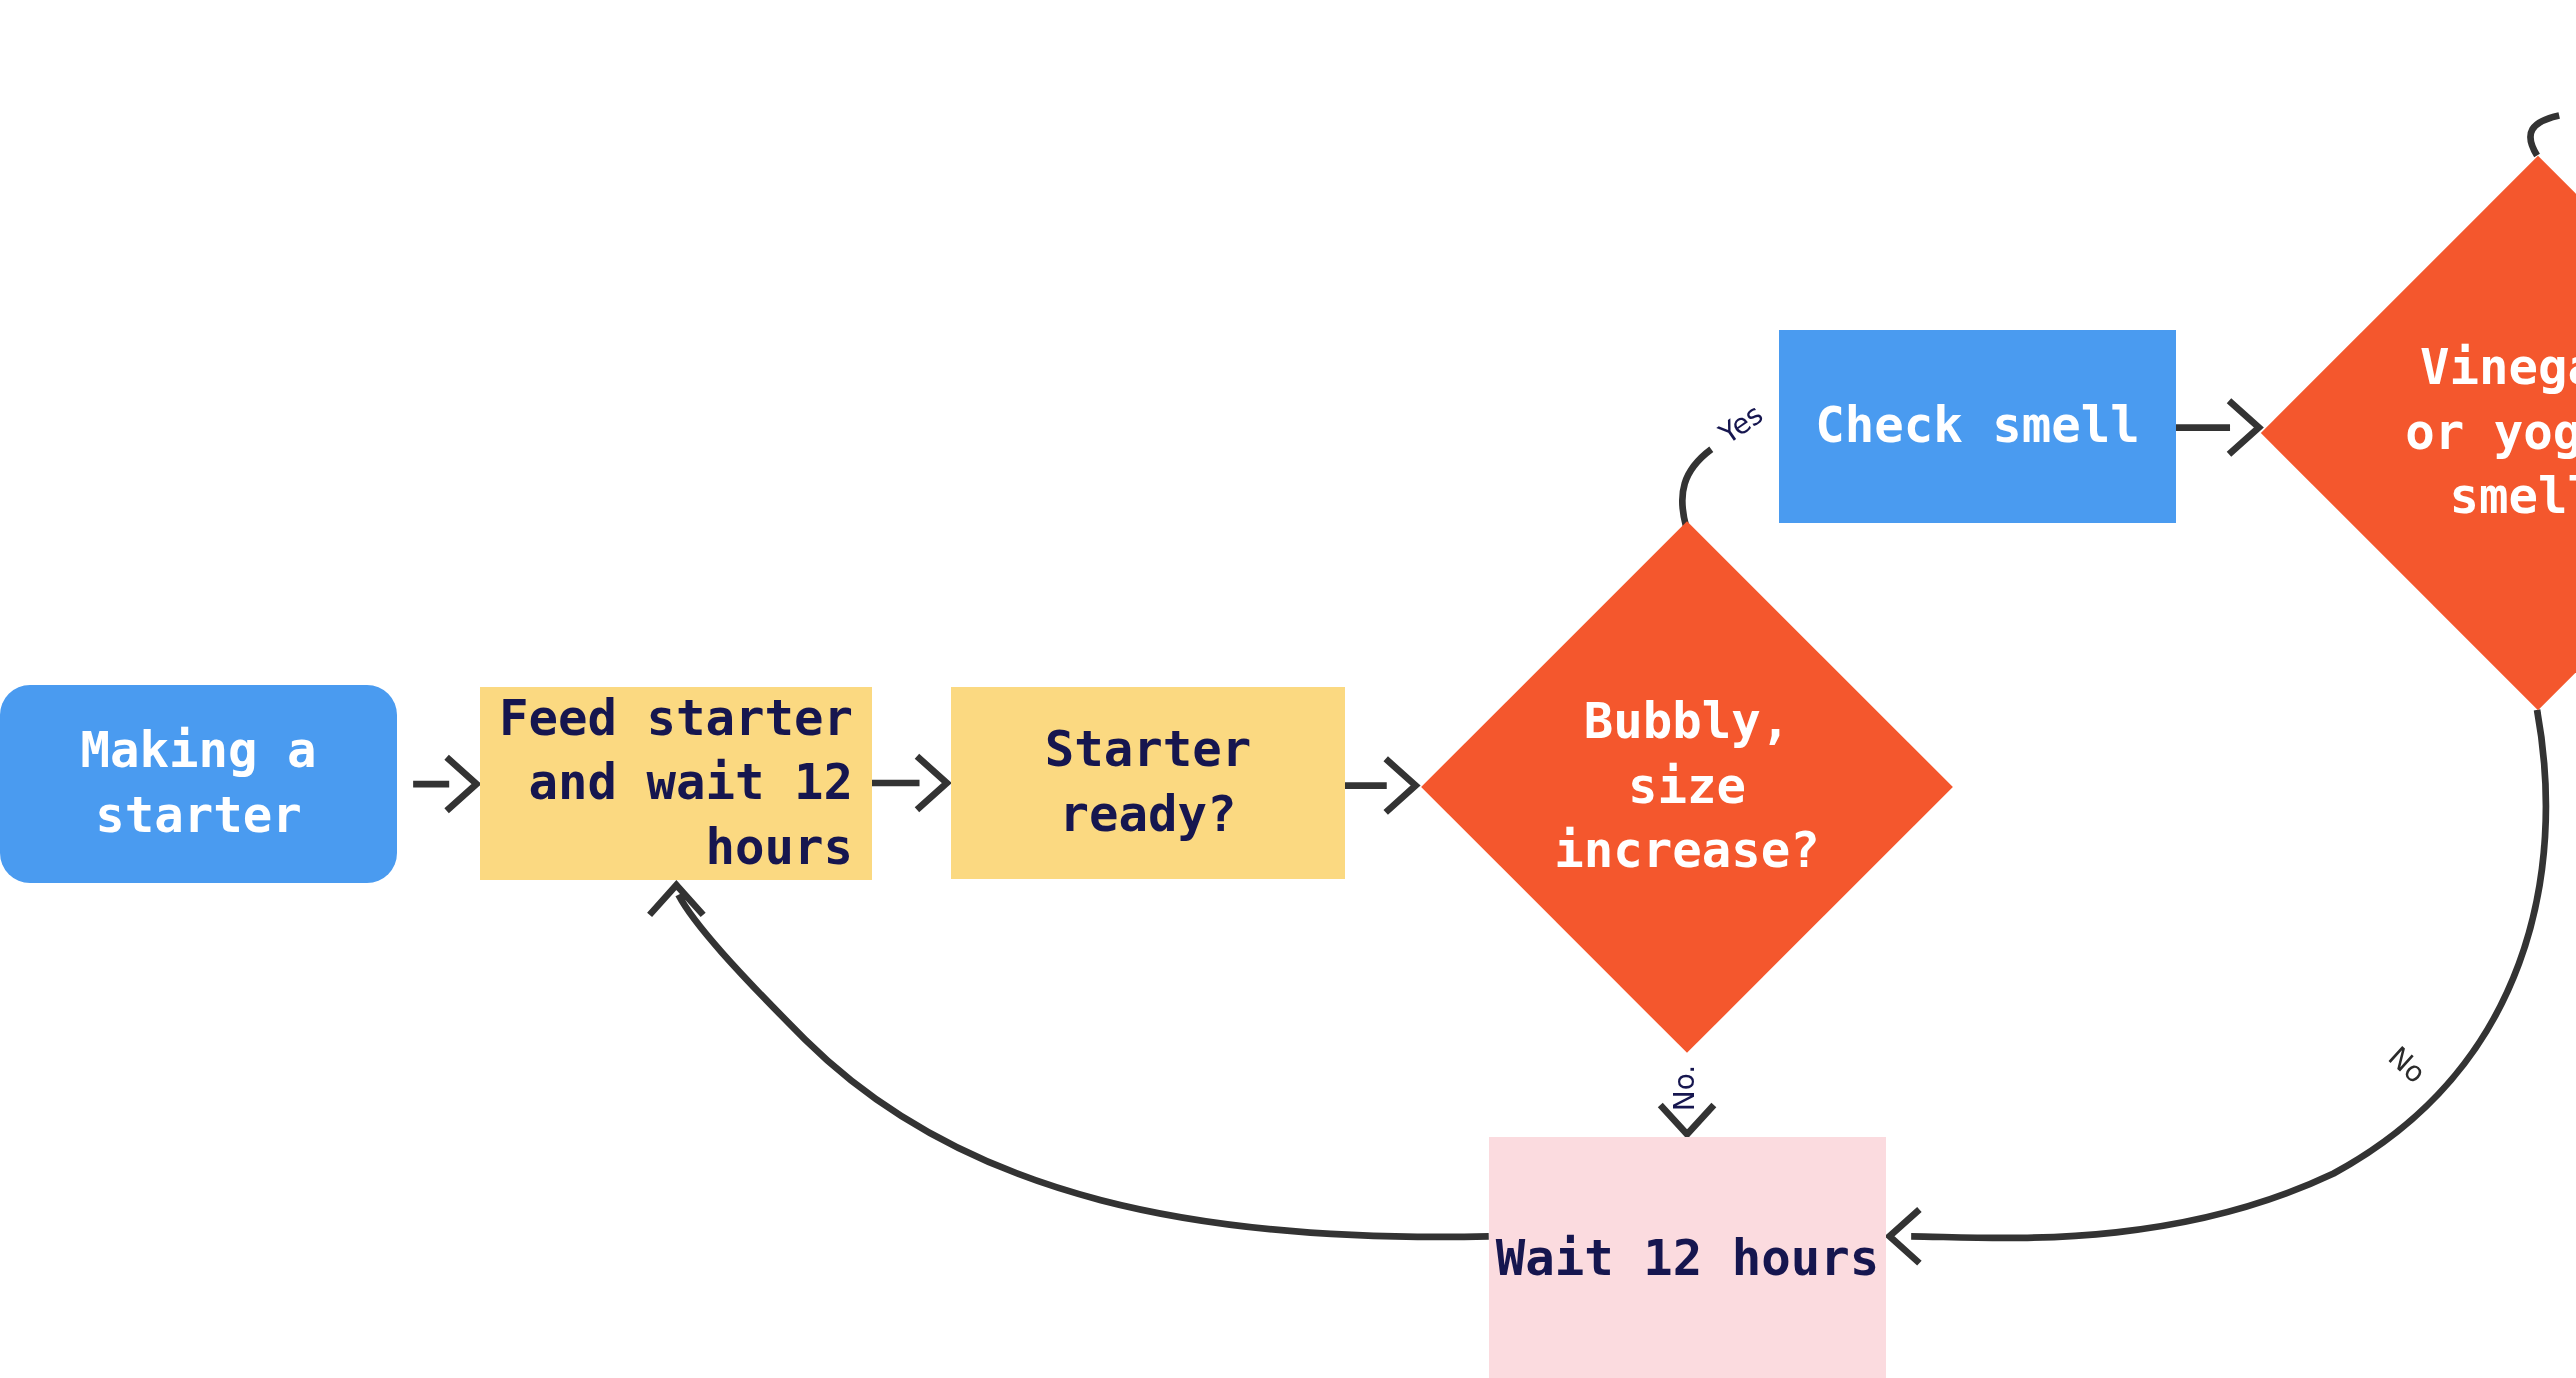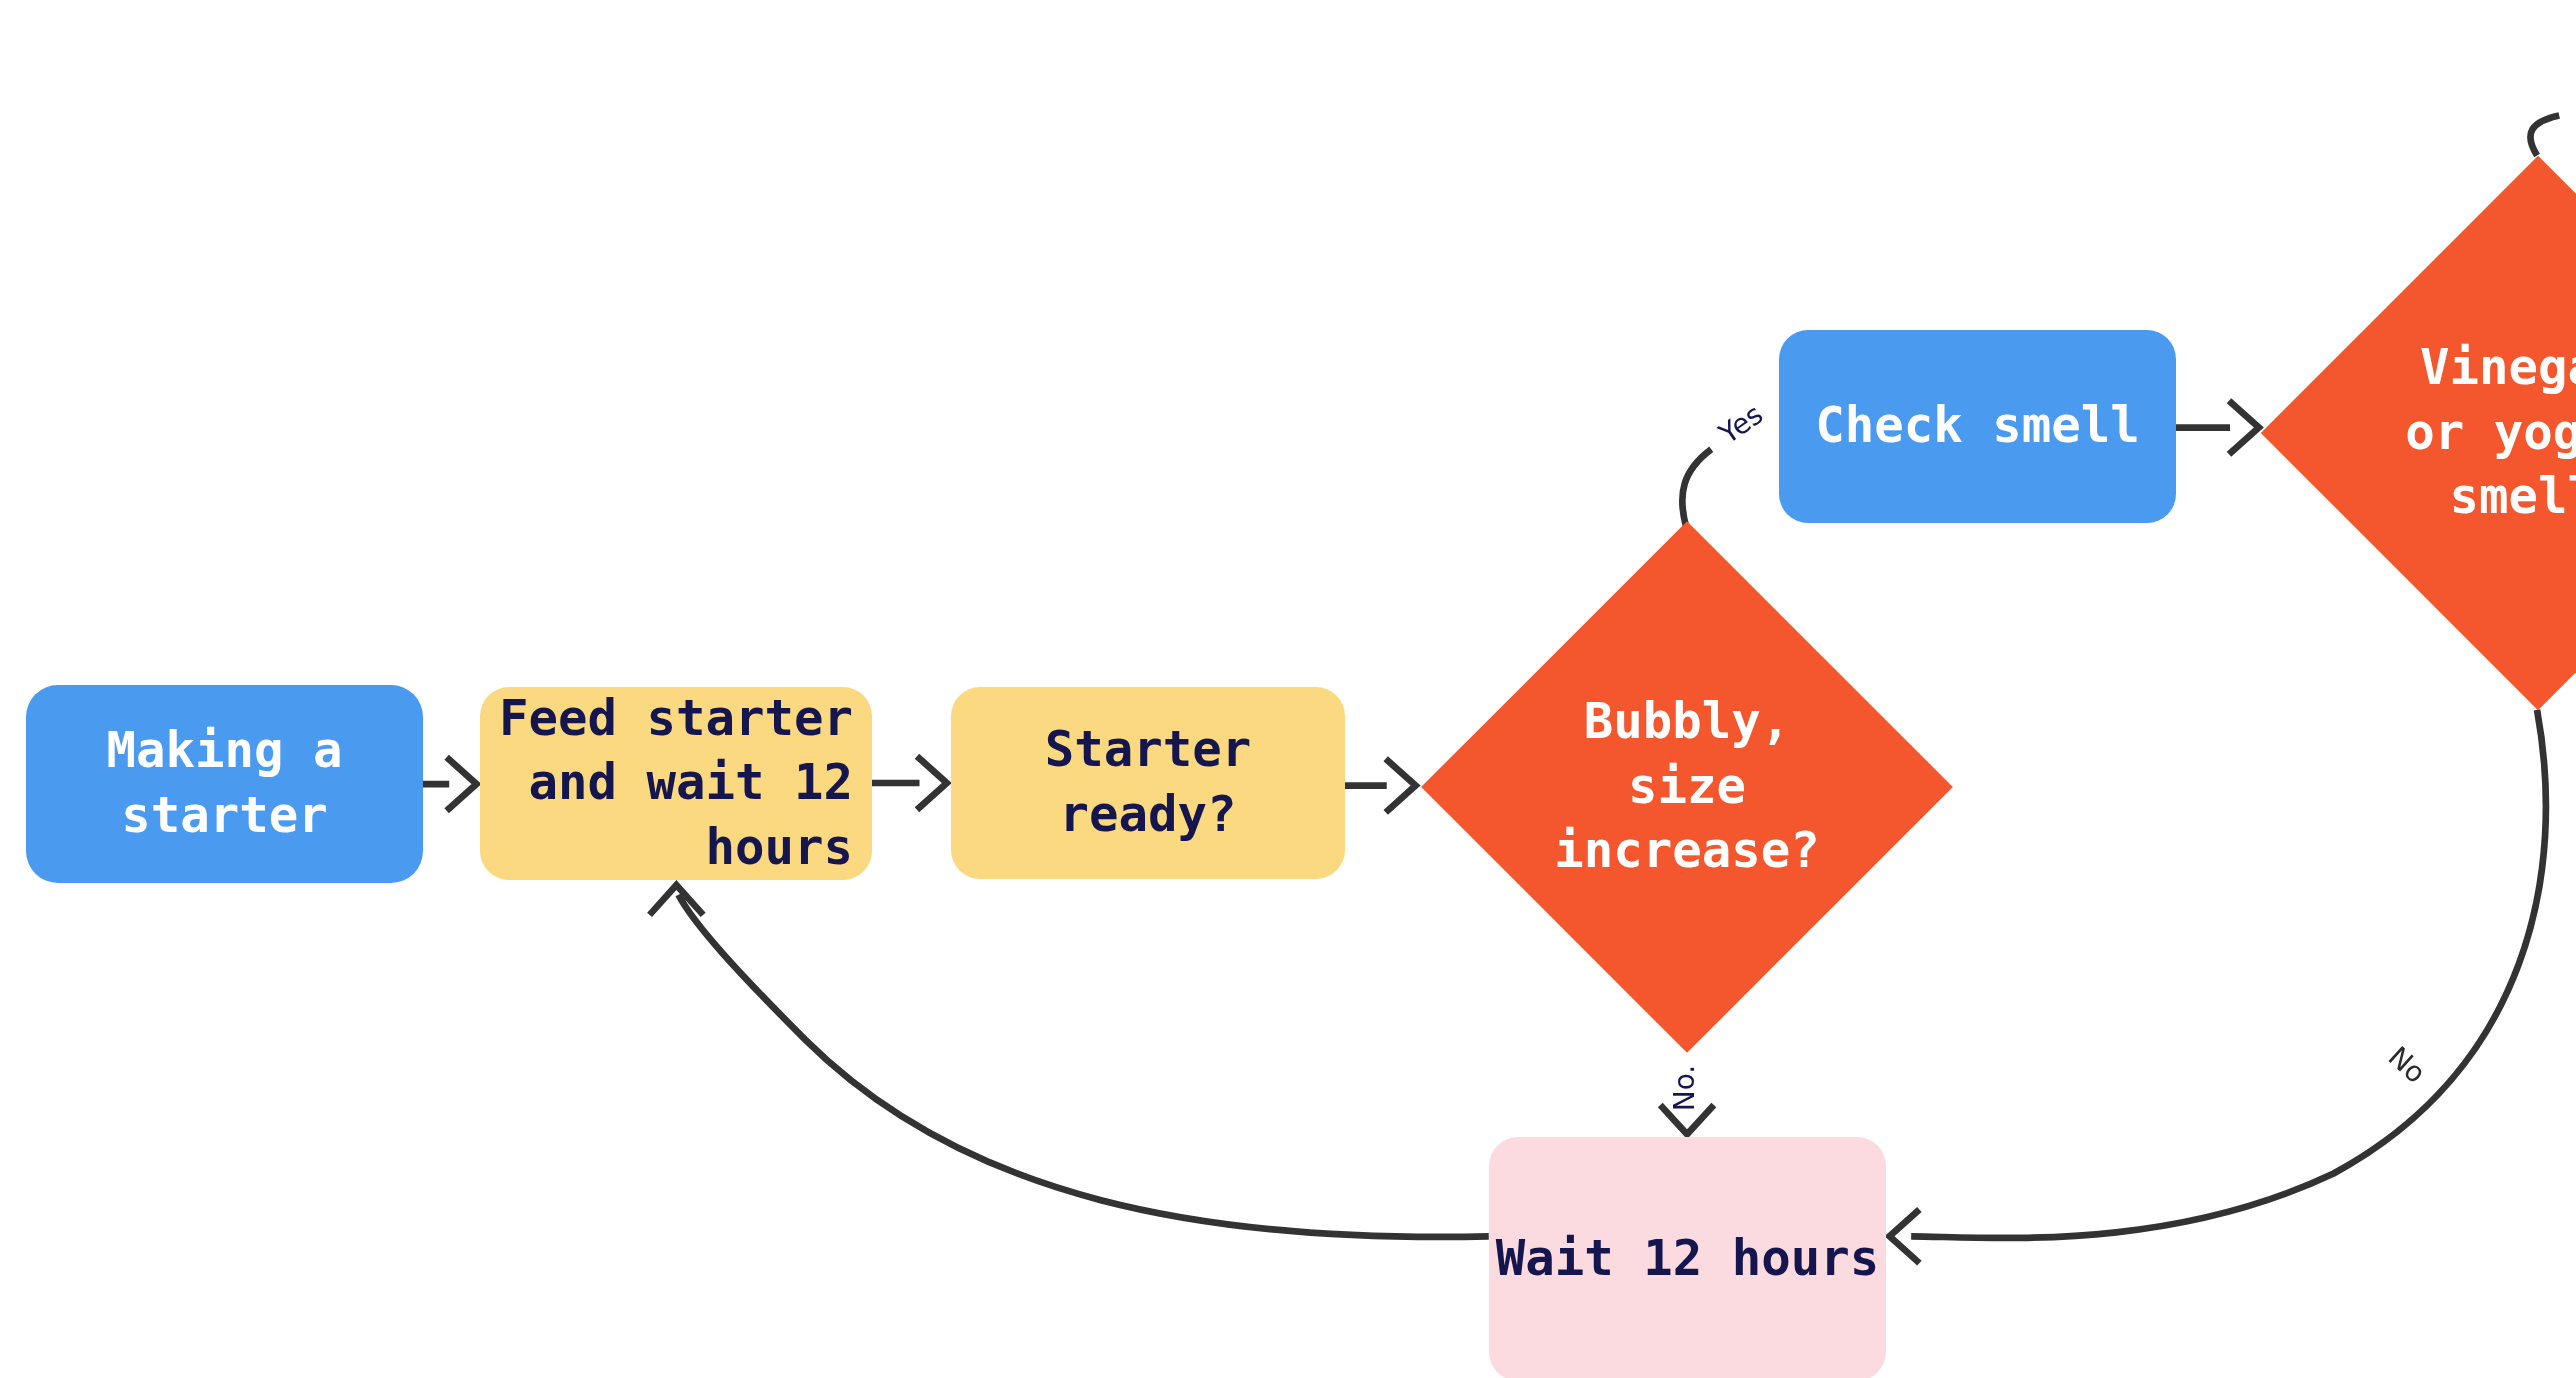--- a/index.html
+++ b/index.html
@@ -13,27 +13,26 @@
     position:relative; width:3080px; height:1378px;
     background:var(--canvas_bg); overflow:hidden;
     font-family:"DejaVu Sans Mono","Liberation Mono",monospace;
   }
   .edges{position:absolute; left:0; top:0; width:3080px; height:1378px; pointer-events:none;}
   path.edge{stroke:var(--connector); stroke-width:13; fill:none; stroke-linejoin:miter; stroke-linecap:butt;}
   .node{
     position:absolute; display:flex; align-items:center; justify-content:center;
     text-align:center; font-weight:bold; font-size:49px; line-height:1.32;
     white-space:pre-line;
-    border-radius:29px;
   }
   .node.blue{background:var(--node_blue); color:var(--text_light);}
   .node.yellow{background:var(--node_yellow); color:var(--text_navy);}
   .node.pink{background:var(--node_pink); color:var(--text_navy);}
   .rounded{border-radius:30px;}
-  .n-making{left:26px; top:685px; width:397px; height:198px;border-radius:32px;}
+  .n-making{left:0; top:685px; width:397px; height:198px;}
   .n-feed{left:480px; top:687px; width:392px; height:193px;text-align:right;}
   .n-ready{left:951px; top:687px; width:394px; height:192px;}
   .n-check{left:1779px; top:330px; width:397px; height:193px;}
   .n-wait{left:1489px; top:1137px; width:397px; height:244px;}
   .diamond{
     position:absolute; background:var(--node_orange); transform:rotate(45deg);
   }
   .d-bubbly{left:1499px; top:599px; width:376px; height:376px;}
   .d-vinegary{left:2342px; top:237px; width:392px; height:392px;}
   .diamond-label{

